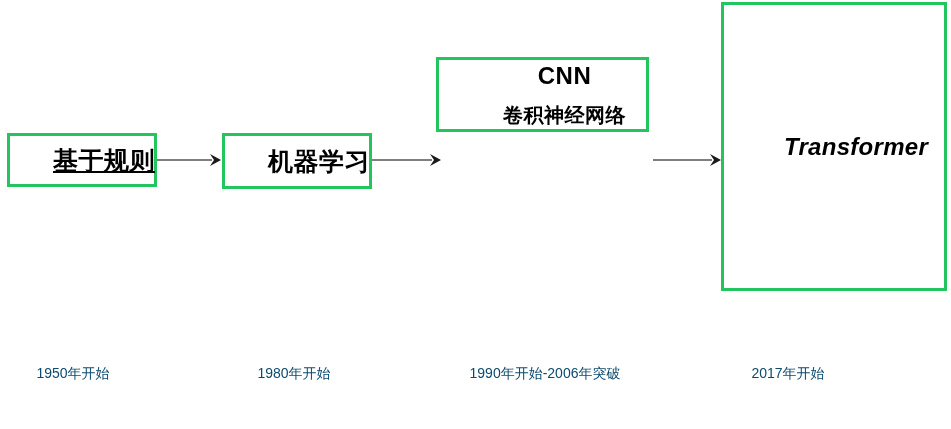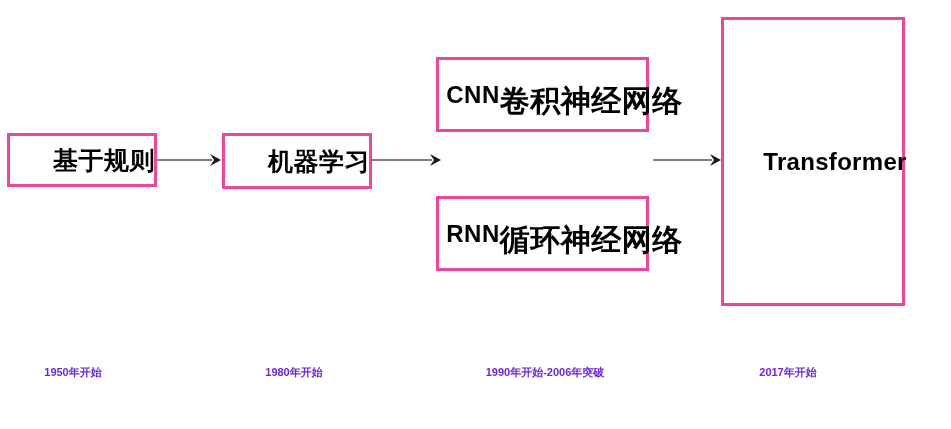--- a/index.html
+++ b/index.html
@@ -17,81 +17,81 @@
     width: 951px;
     height: 429px;
     background: #ffffff;
     overflow: hidden;
   }
 
   
   .node-box {
     position: absolute;
     box-sizing: border-box;
-    border: 3px solid #ec4899;
+    border: 3px solid #22c55e;
     background: #ffffff;
     display: flex;
-    flex-direction: row;
+    flex-direction: column;
     align-items: center;
     justify-content: center;
     text-align: center;
     line-height: 1.15;
     padding-left: 44px;
   }
   .node-line {
     display: block;
     font-weight: bold;
     color: #000000;
     white-space: nowrap;
   }
 
   
   #box-rule-based {
     left: 7px;  top: 133px;  width: 150px; height: 54px;
   }
-  #box-rule-based .node-line { font-size: 25px; letter-spacing: 0.5px; }
+  #box-rule-based .node-line { font-size: 25px; letter-spacing: 0.5px; text-decoration: underline; }
 
   #box-machine-learning {
     left: 222px; top: 133px; width: 150px; height: 56px;
   }
   #box-machine-learning .node-line { font-size: 25px; letter-spacing: 0.5px; }
 
   #box-cnn {
     left: 436px; top: 57px;  width: 213px; height: 75px;
   }
   #box-rnn {
     left: 436px; top: 196px; width: 213px; height: 75px;
   }
   #box-cnn .node-line-primary,
   #box-rnn .node-line-primary { font-size: 24px; letter-spacing: 0.5px; }
   #box-cnn .node-line-secondary,
-  #box-rnn .node-line-secondary { font-size: 30px; letter-spacing: 0.5px; margin-top: 14px; }
+  #box-rnn .node-line-secondary { font-size: 20px; letter-spacing: 0.5px; margin-top: 14px; }
 
   #box-transformer {
-    left: 721px; top: 17px; width: 184px; height: 289px;
+    left: 721px; top: 2px; width: 226px; height: 289px; font-style: italic;
   }
   #box-transformer .node-line { font-size: 24px; letter-spacing: 0.3px; }
 
   
   .arrow {
     position: absolute;
     height: 18px;
     display: block;
   }
   #arrow-rule-to-ml   { left: 157px; top: 151px; width: 66px; }
   #arrow-ml-to-nets   { left: 371px; top: 151px; width: 72px; }
   #arrow-nets-to-tf   { left: 653px; top: 151px; width: 70px; }
 
   
   .timeline-caption {
     position: absolute;
     top: 365px;
-    font-size: 11px;
-    font-weight: bold;
-    color: #6d28d9;
+    font-size: 14px;
+    font-weight: normal;
+    color: #0c4a6e;
     white-space: nowrap;
     text-align: center;
     transform: translateX(-50%);
   }
   #caption-rule-based       { left: 73px; }
   #caption-machine-learning { left: 283px; margin-left: 11px; }
   #caption-neural-networks  { left: 545px; text-align: center; }
   #caption-transformer      { left: 788px; }
 </style>
 </head>
@@ -115,24 +115,20 @@
   <svg class="arrow" id="arrow-ml-to-nets" viewBox="0 0 72 18">
     <line x1="0" y1="9" x2="61" y2="9" stroke="#7f7f7f" stroke-width="2"></line>
     <path d="M 59 3 L 70 9 L 59 15 L 63 9 Z" fill="#1a1a1a"></path>
   </svg>
 
   <div class="node-box" id="box-cnn">
     <span class="node-line node-line-primary">CNN</span>
     <span class="node-line node-line-secondary">卷积神经网络</span>
   </div>
 
-  <div class="node-box" id="box-rnn">
-    <span class="node-line node-line-primary">RNN</span>
-    <span class="node-line node-line-secondary">循环神经网络</span>
-  </div>
 
   <svg class="arrow" id="arrow-nets-to-tf" viewBox="0 0 70 18">
     <line x1="0" y1="9" x2="59" y2="9" stroke="#7f7f7f" stroke-width="2"></line>
     <path d="M 57 3 L 68 9 L 57 15 L 61 9 Z" fill="#1a1a1a"></path>
   </svg>
 
   <div class="node-box" id="box-transformer">
     <span class="node-line">Transformer</span>
   </div>
 

